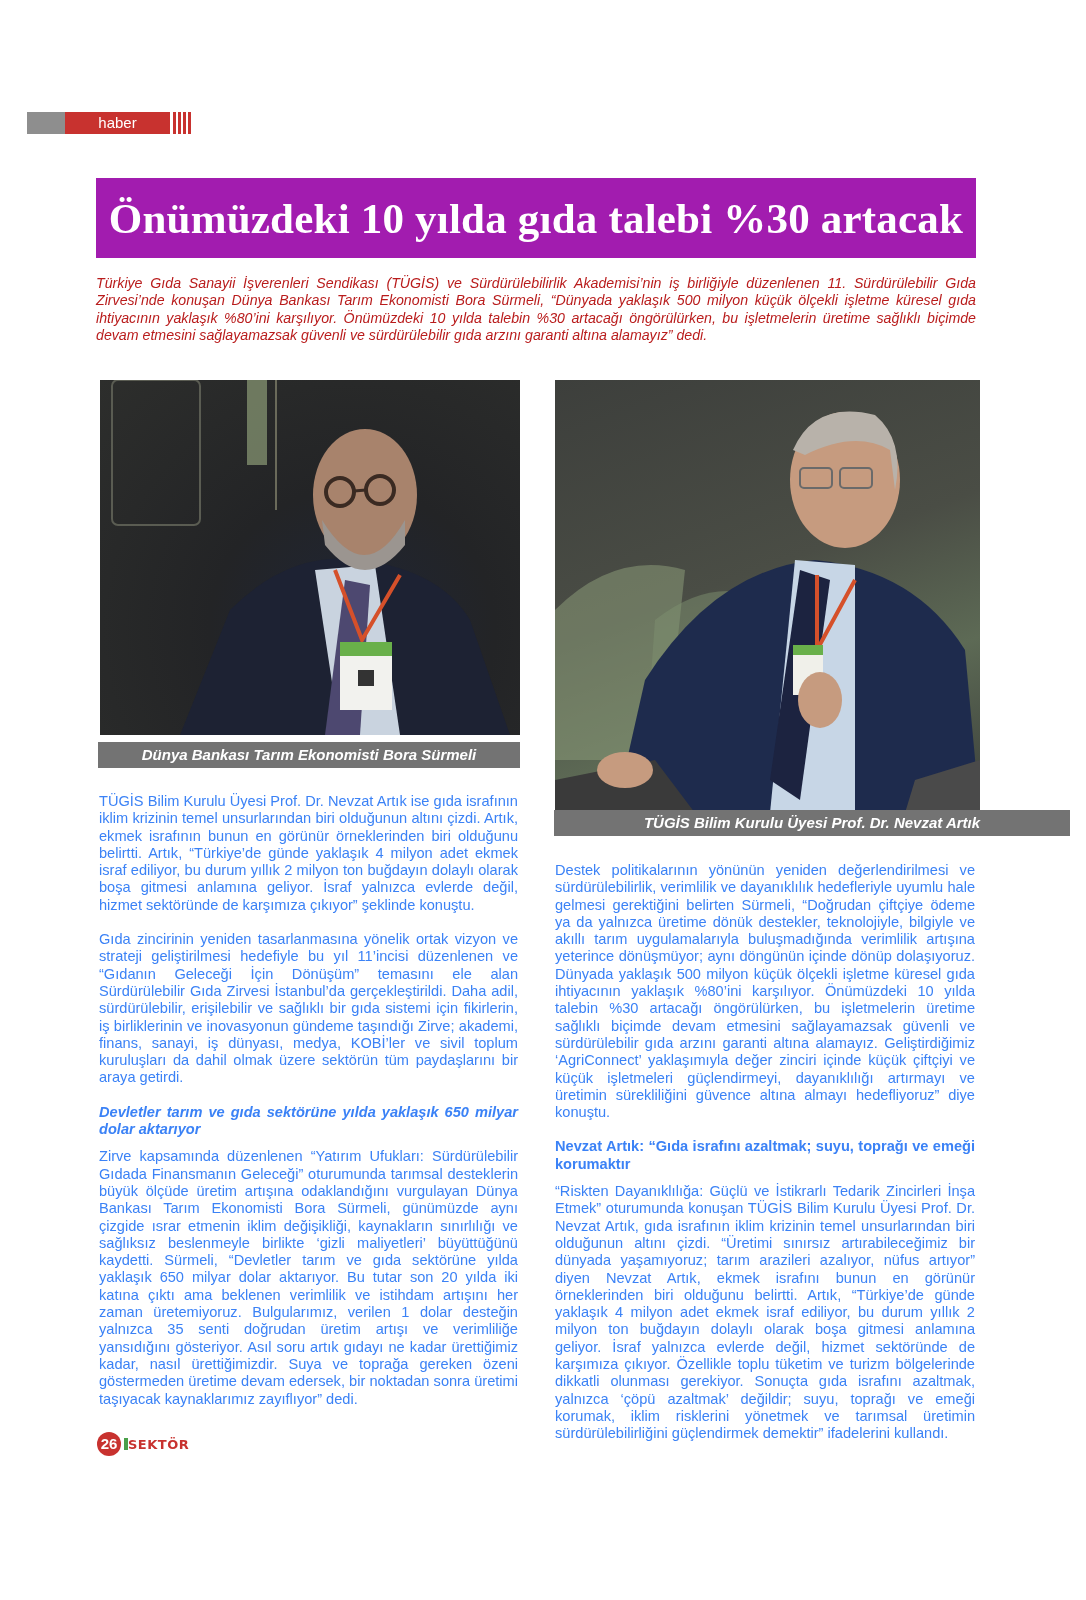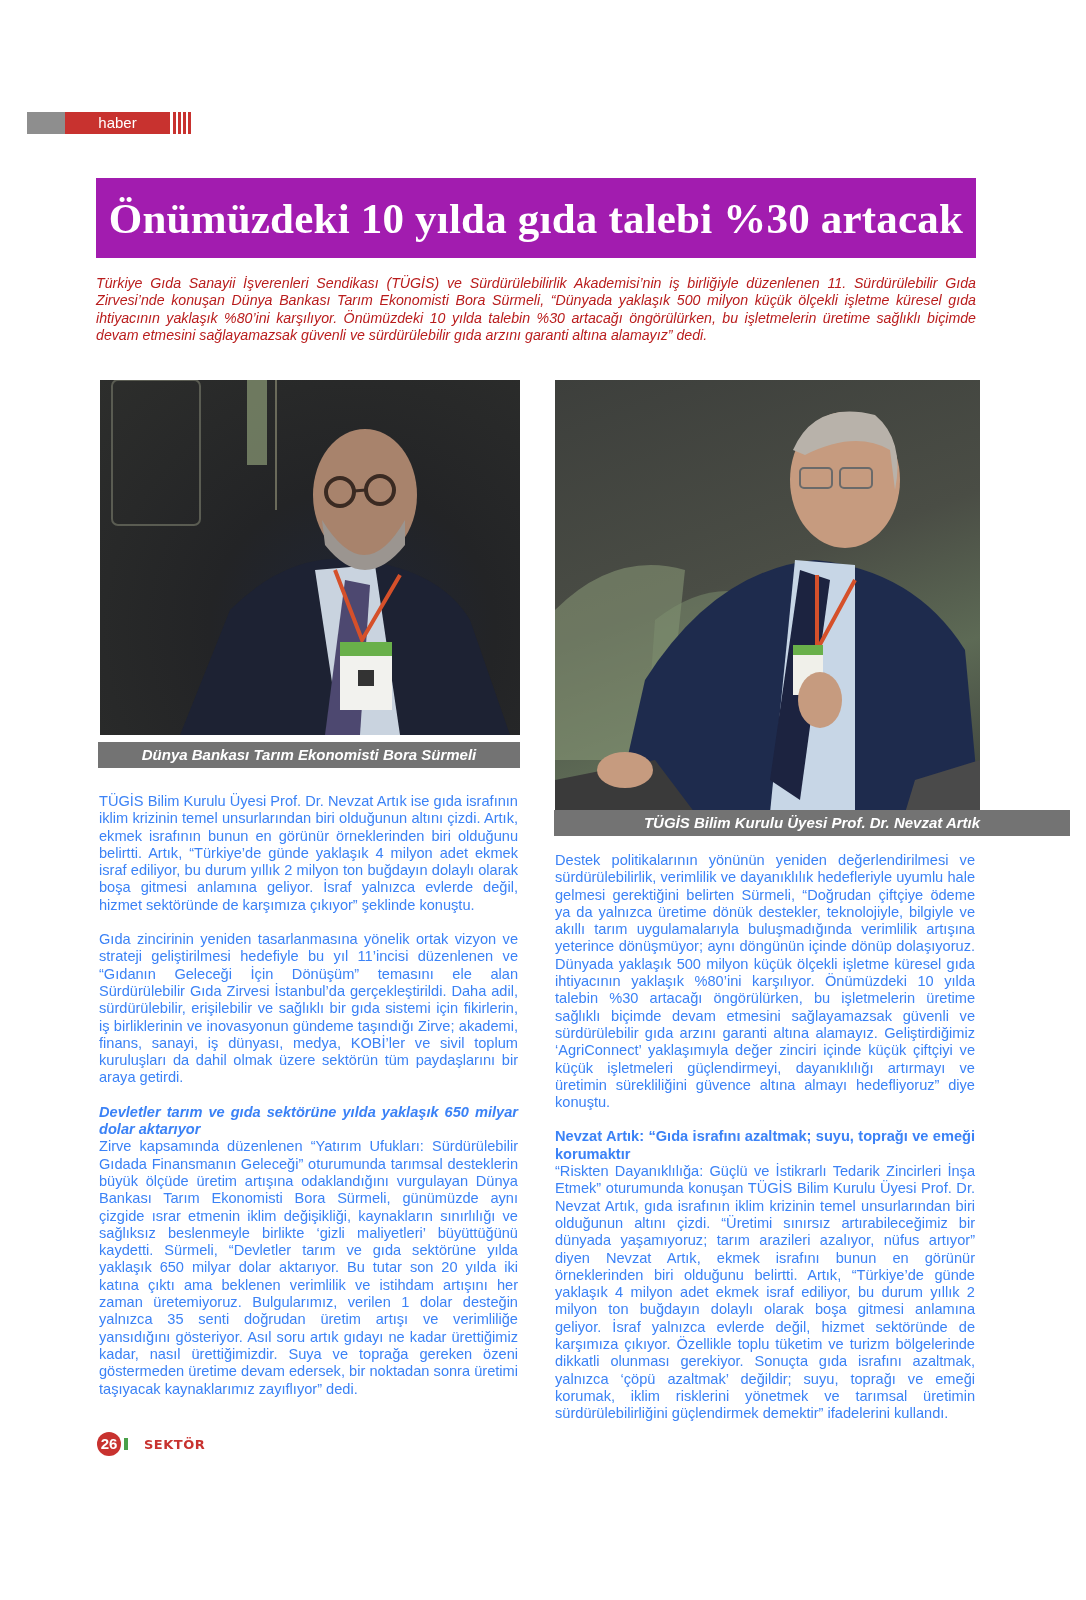--- a/index.html
+++ b/index.html
@@ -31,26 +31,26 @@
              font-size: 15px; font-weight: bold; font-style: italic; line-height: 26px; text-align: center; }
   .caption1 { left: 98px; top: 742px; width: 422px; }
   .caption2 { left: 554px; top: 810px; width: 516px; }
 
   .col { position: absolute; font-size: 14.6px; line-height: 17.3px; text-align: justify; color: #3b82f6; }
   .col-left { left: 99px; top: 793px; width: 419px; }
   .col-right { left: 555px; top: 852px; width: 420px; }
   .col p { margin: 0 0 17px 0; }
   .col .sub { font-weight: bold; margin: 0; }
   .col .sub.it { font-style: italic; }
-  .col p.after-sub { margin-top: 0; }
+  .col p.after-sub { margin-top: 10px; }
 
   .footer { position: absolute; left: 97px; top: 1432px; display: flex; align-items: center; }
   .page-num { width: 24px; height: 24px; border-radius: 50%; background: #c8322f; color: #fff;
               font-size: 15px; font-weight: bold; line-height: 24px; text-align: center; }
-  .brand { margin-left: 16px; color: #c8322f; font-weight: bold; font-size: 13px; letter-spacing: 0.5px;
+  .brand { margin-left: 0; color: #c8322f; font-weight: bold; font-size: 13px; letter-spacing: 0.5px;
            font-family: "DejaVu Sans", sans-serif; }
   .brand-bar { width: 4px; height: 12px; background: #4aa04a; margin-left: 3px; }
 </style>
 </head>
 <body>
 
 <div class="section-tag">
   <div class="grey"></div>
   <div class="red">haber</div>
   <div class="stripes">

